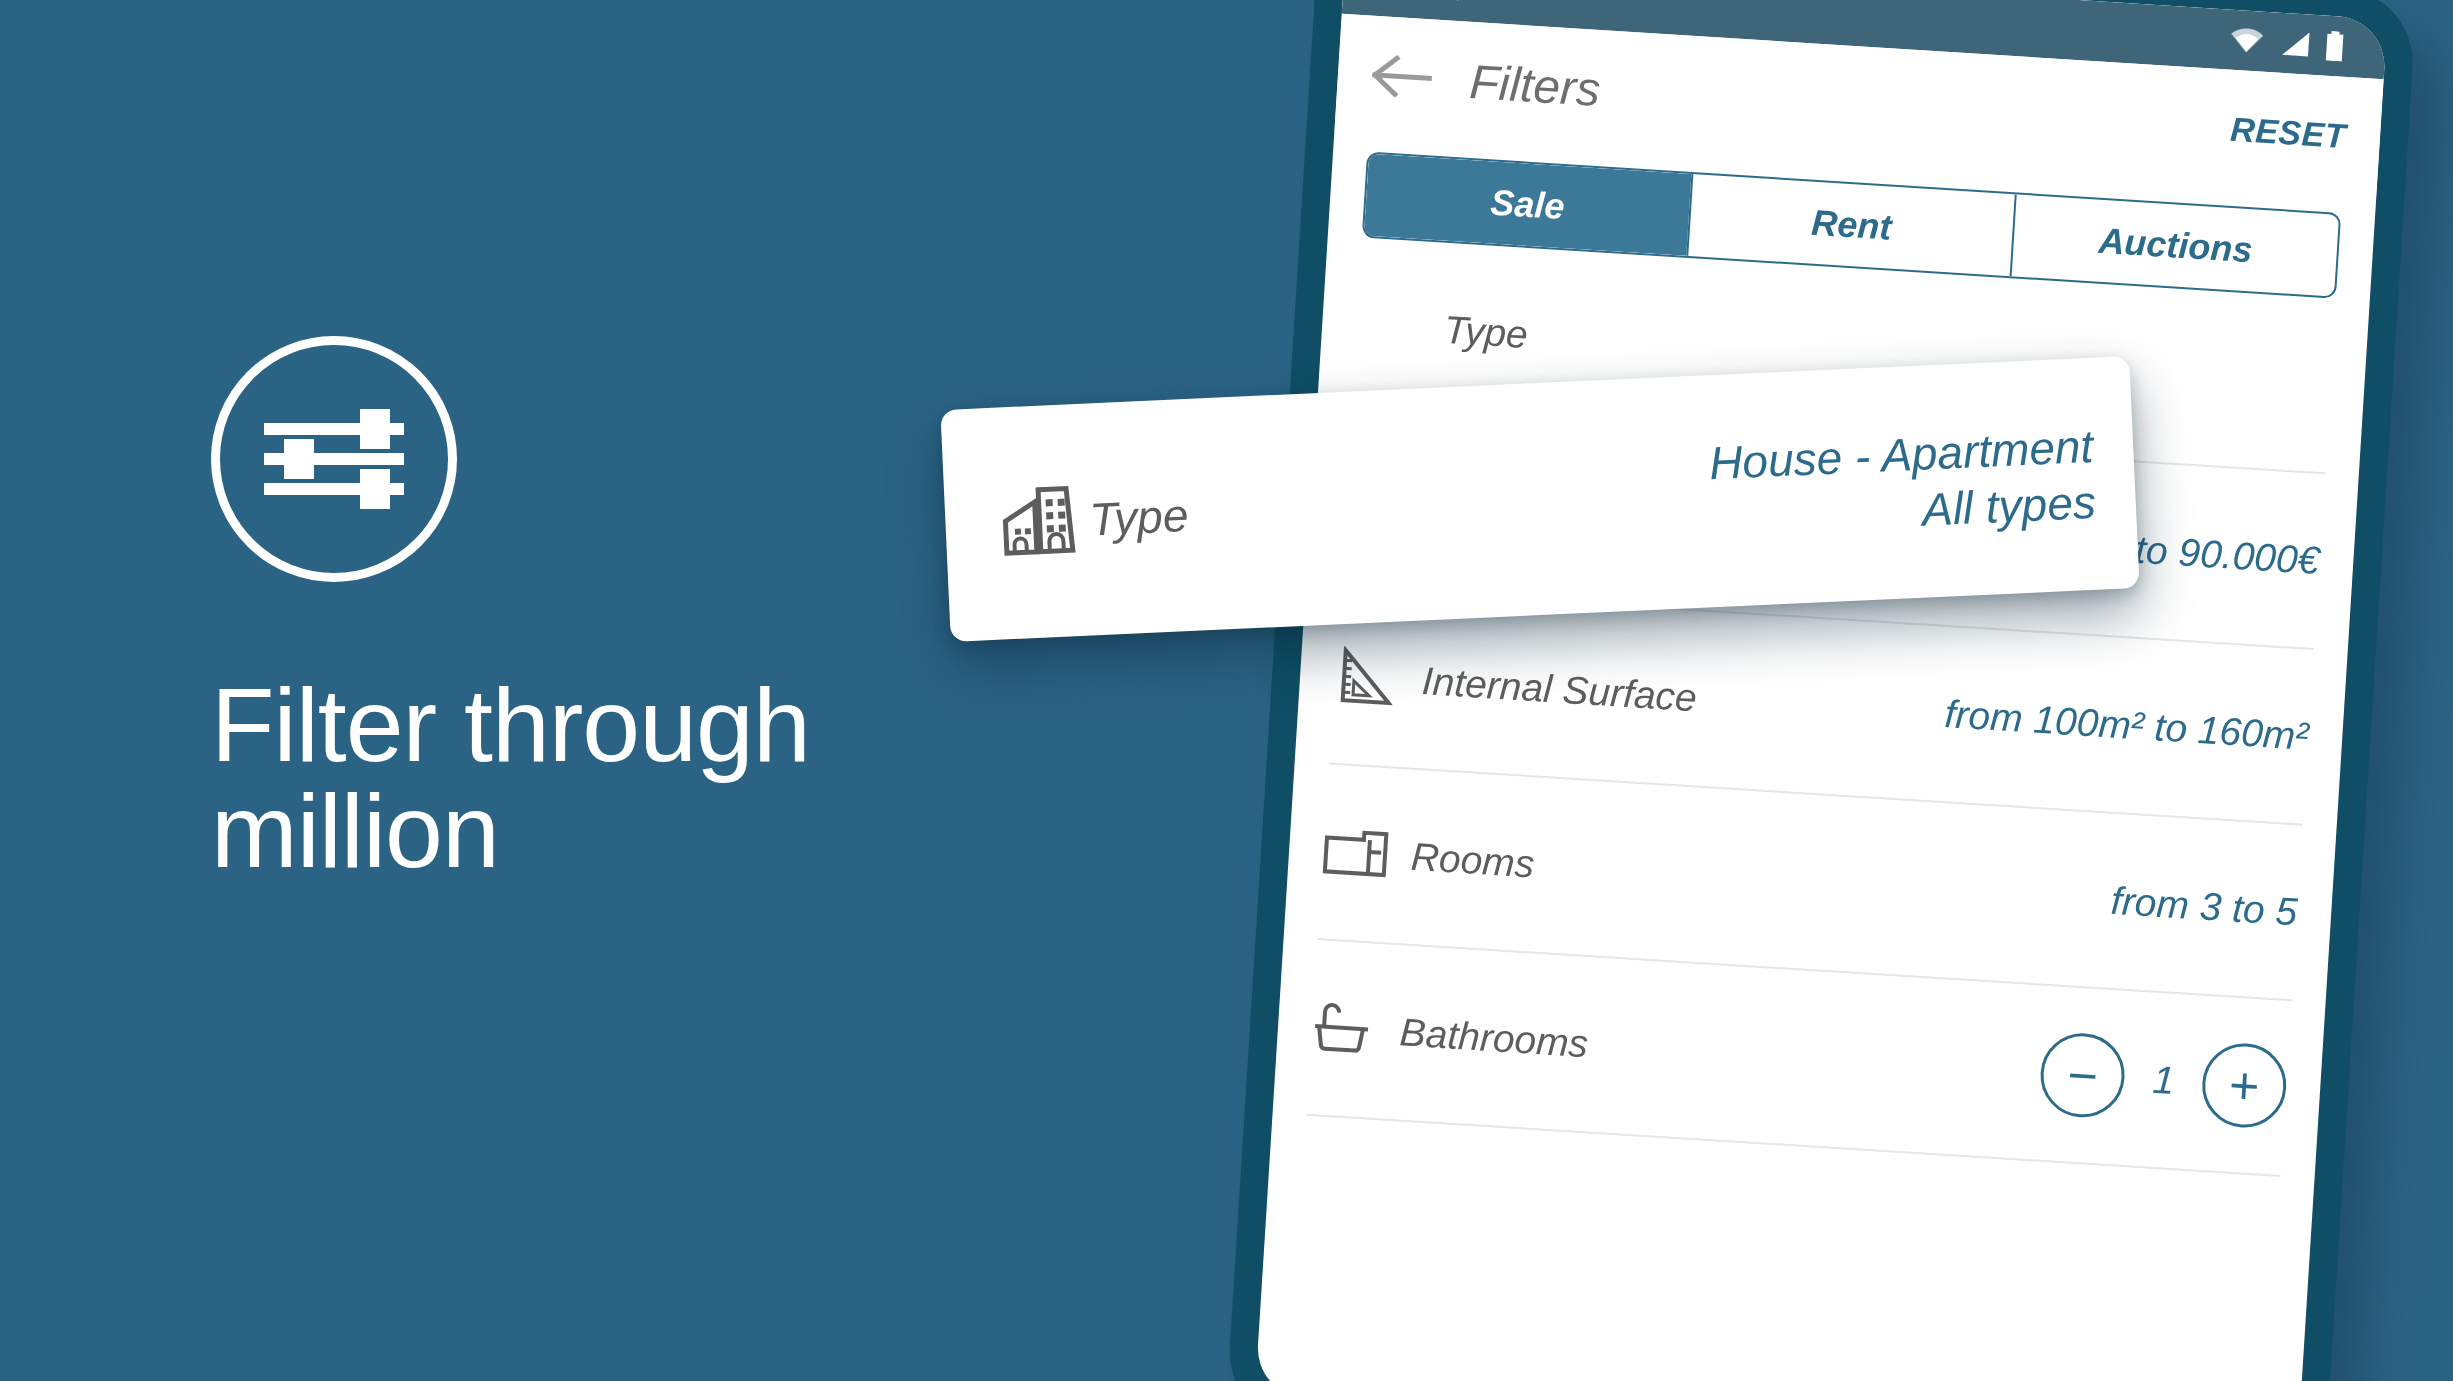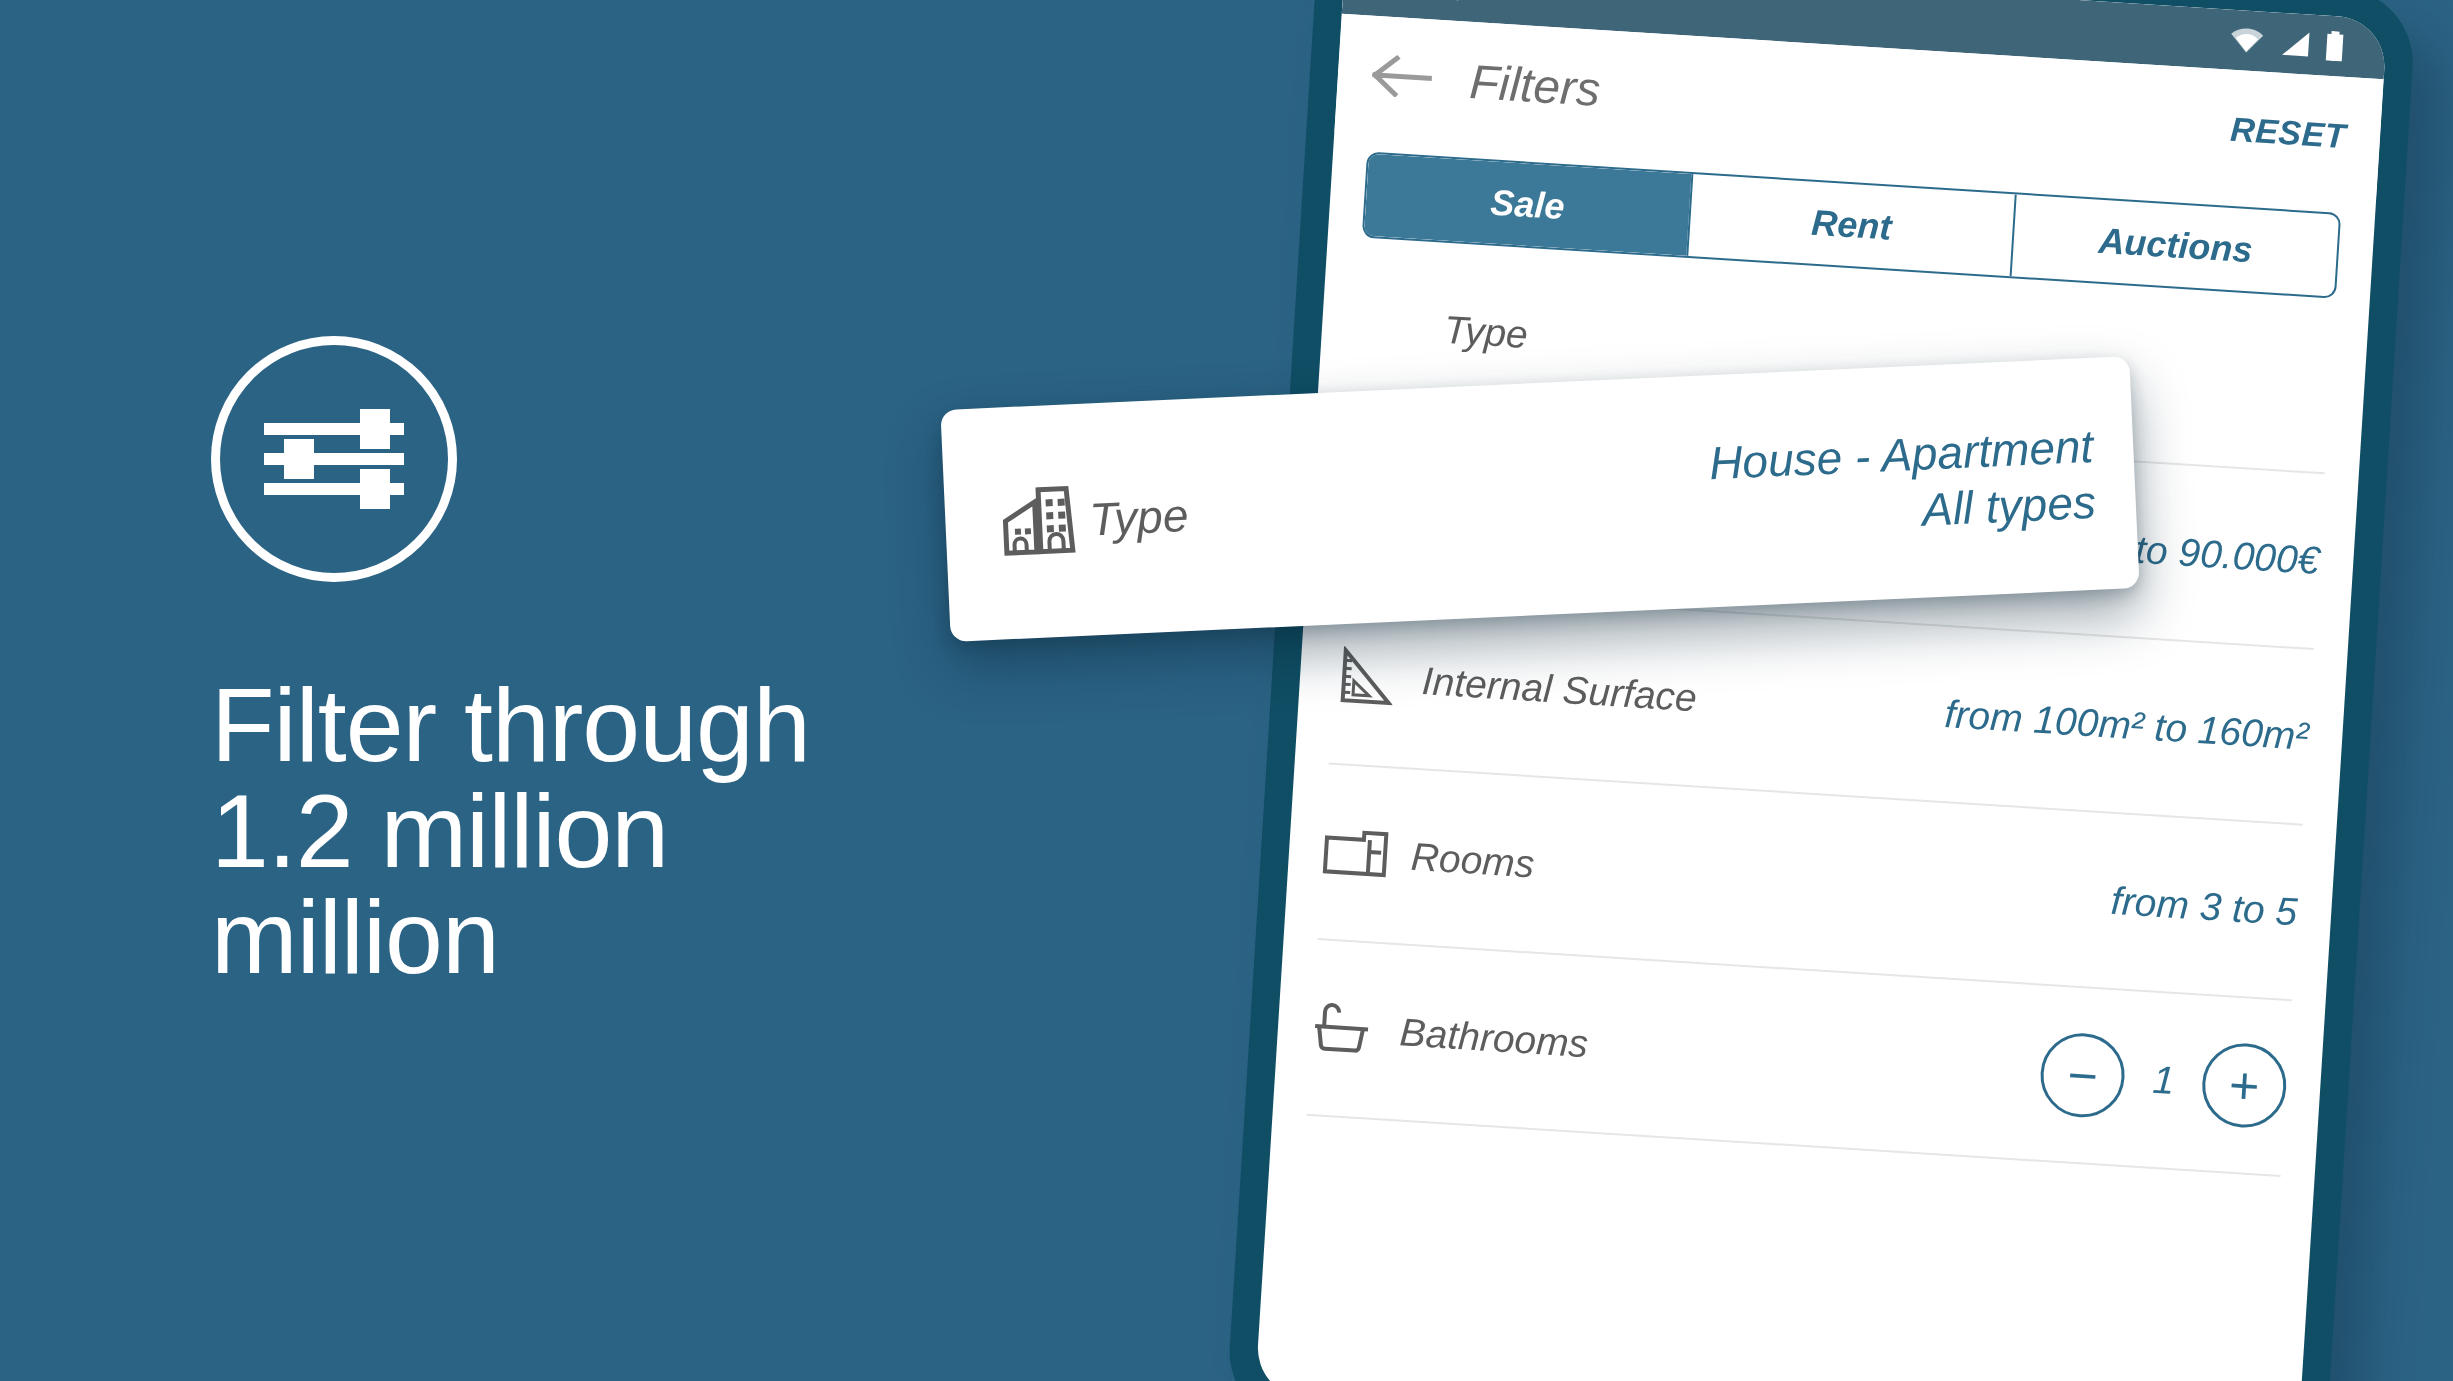--- a/index.html
+++ b/index.html
@@ -160,21 +160,20 @@
       <rect x="96" y="6" width="30" height="40" fill="#ffffff"></rect>
       <rect x="0" y="50" width="140" height="12" fill="#ffffff"></rect>
       <rect x="20" y="36" width="30" height="40" fill="#ffffff"></rect>
       <rect x="0" y="80" width="140" height="12" fill="#ffffff"></rect>
       <rect x="96" y="66" width="30" height="40" fill="#ffffff"></rect>
     </svg>
   </div>
 
   <div id="headline">
     <span class="l">Filter through</span>
-    <span class="l">1.2 million</span>
     <span class="l">million</span>
   </div>
 
 </div>
 
 <div id="phone-wrap">
   <div id="phone-shadow"></div>
 
   <div id="phone-body">
     <div id="phone-screen">

